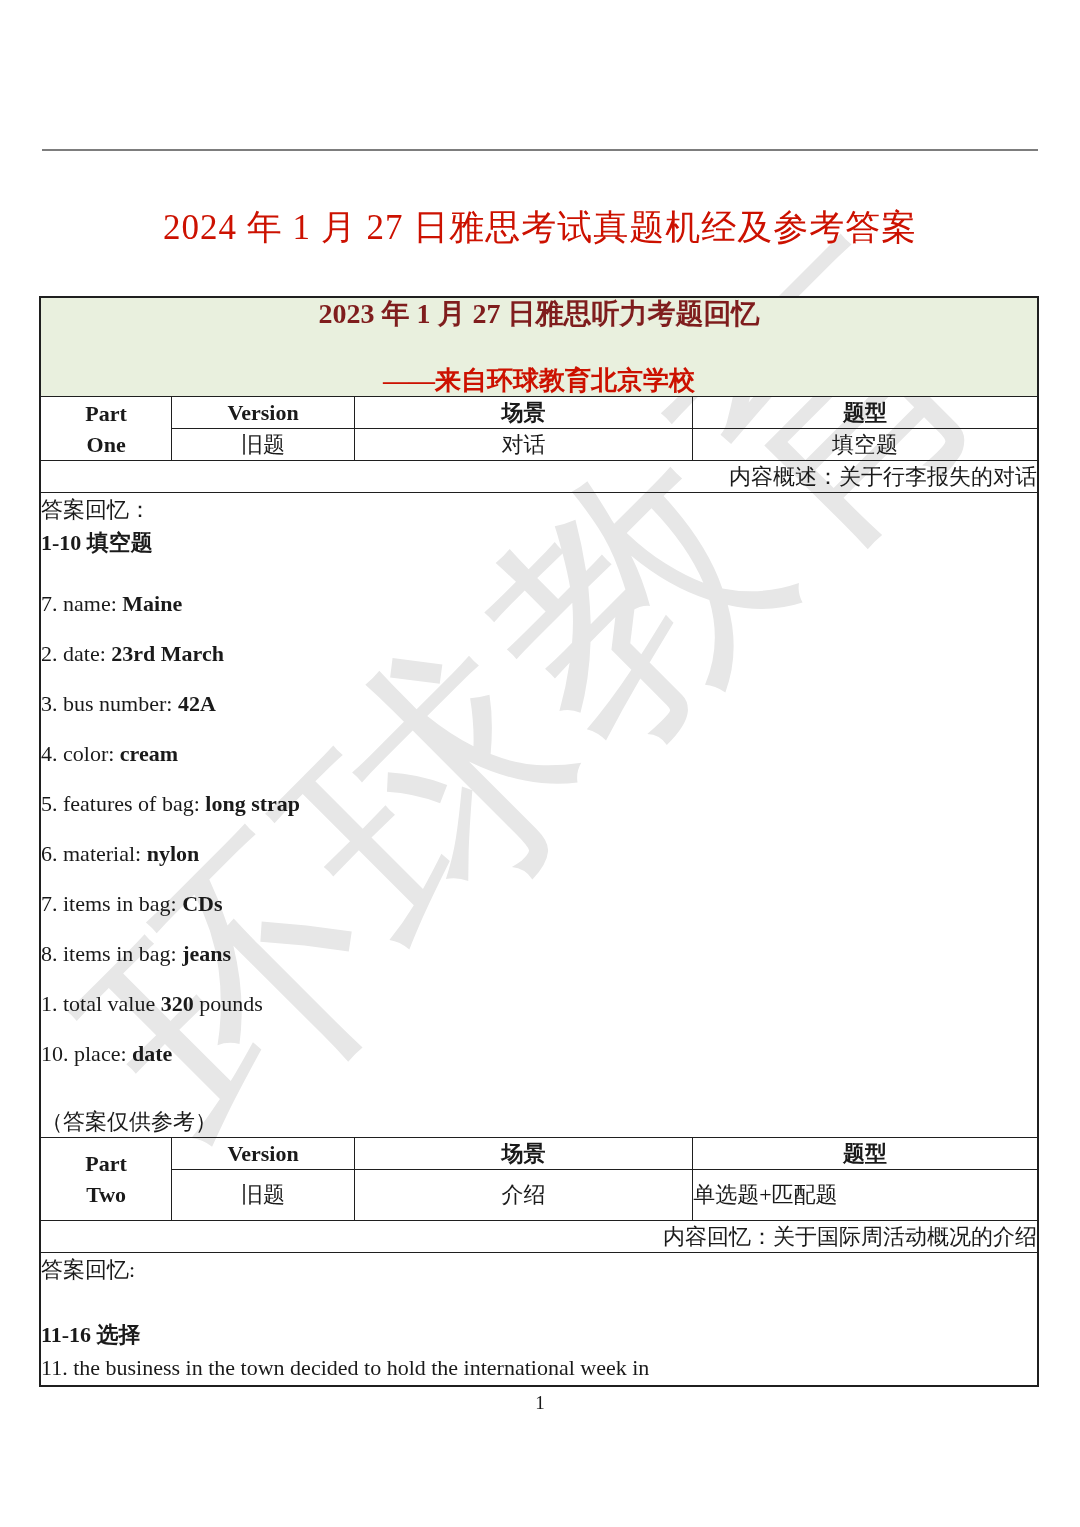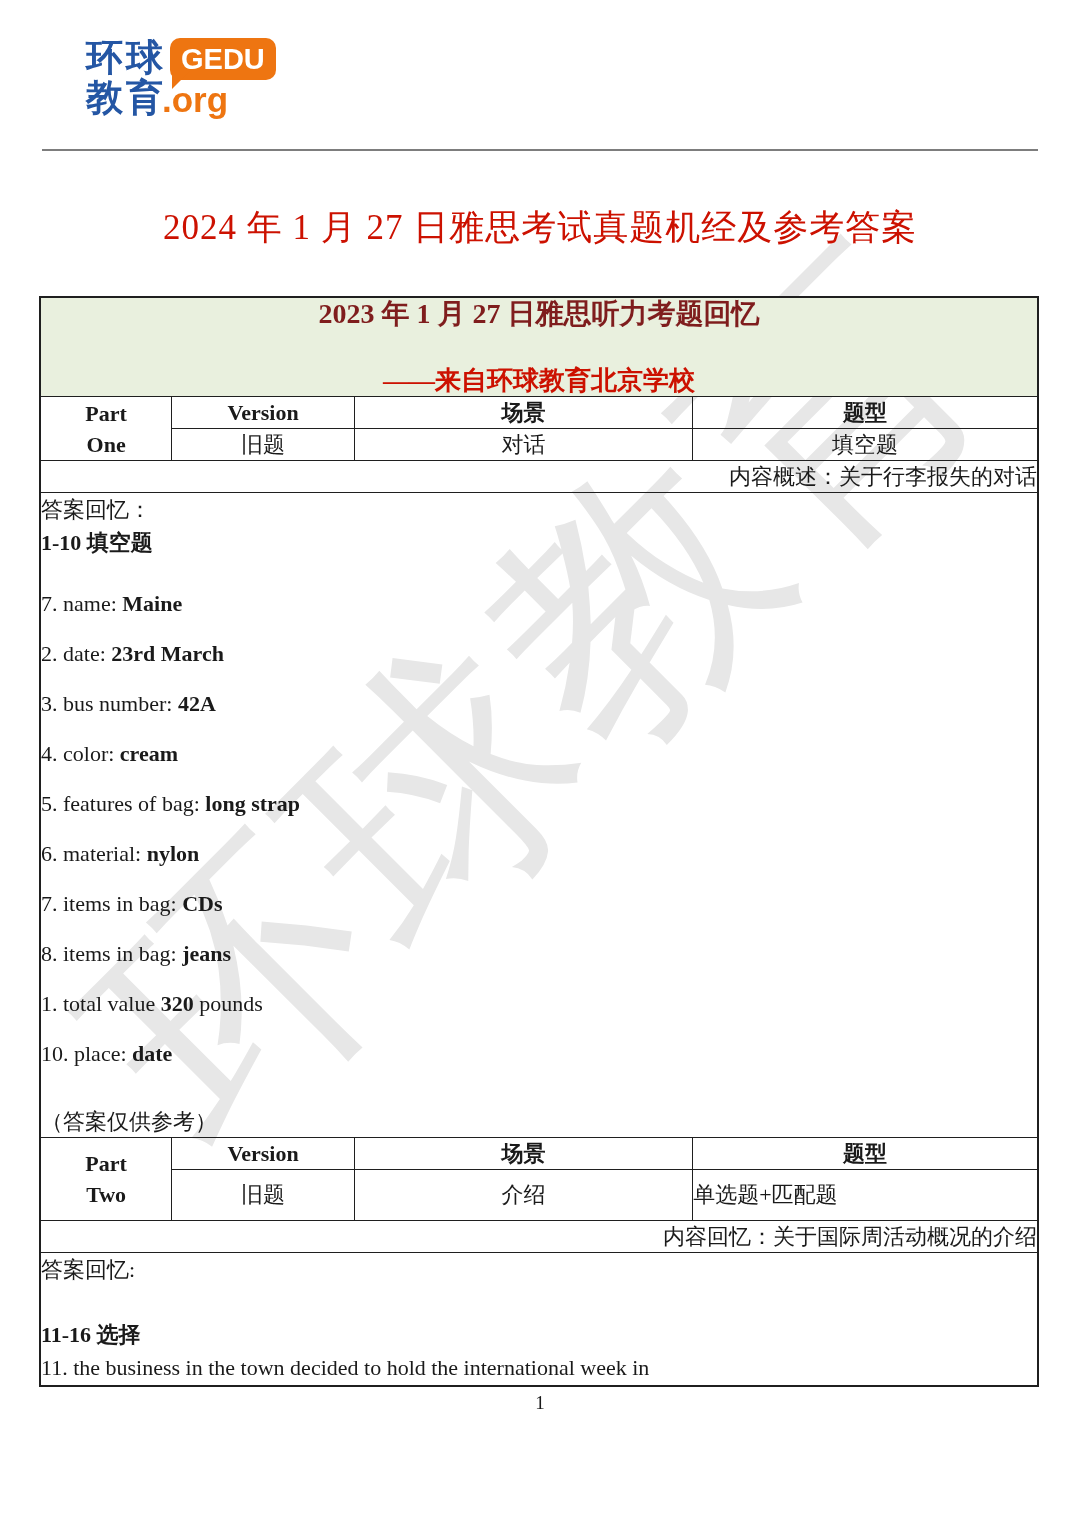--- a/index.html
+++ b/index.html
@@ -213,30 +213,20 @@
     font-size: 19px;
   }
 </style>
 </head>
 <body>
 
 <div class="watermark">环球教育</div>
 
 <div class="content">
 
-  <div class="logo">
-    <div class="logo-cn">
-      <div>环球</div>
-      <div>教育</div>
-    </div>
-    <div class="logo-right">
-      <div class="gedu-bubble">GEDU</div>
-      <div class="logo-org">.org</div>
-    </div>
-  </div>
 
   <div class="divider"></div>
 
   <div class="doc-title">2024 年 1 月 27 日雅思考试真题机经及参考答案</div>
 
   <table class="recall">
     <colgroup>
       <col style="width:13.2%">
       <col style="width:18.3%">
       <col style="width:33.9%">

